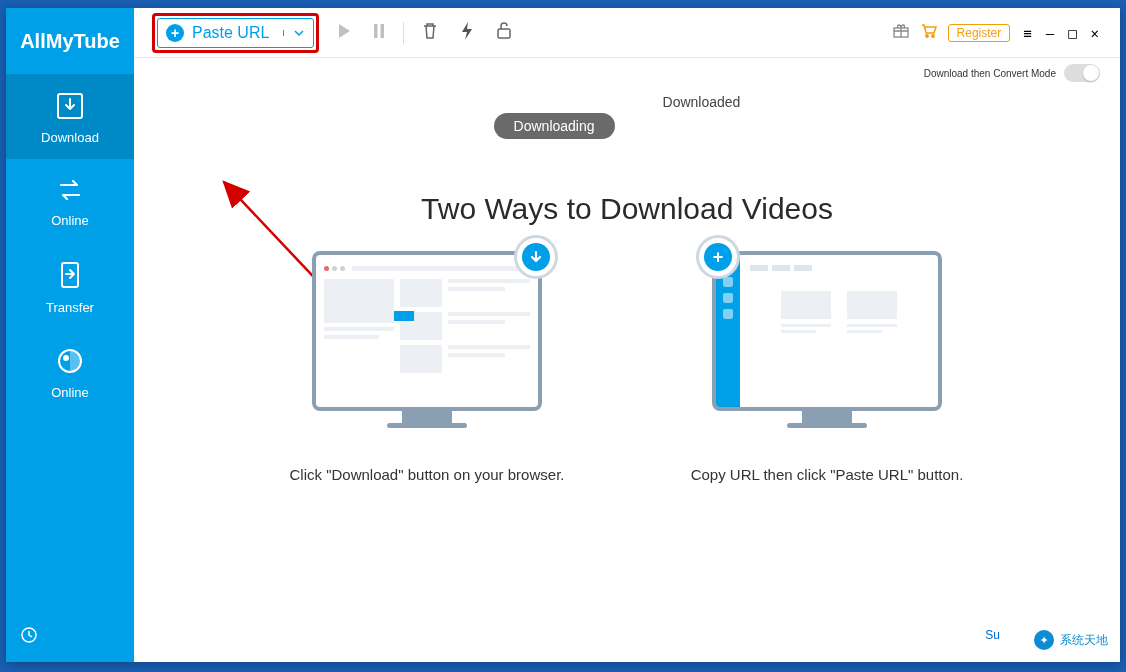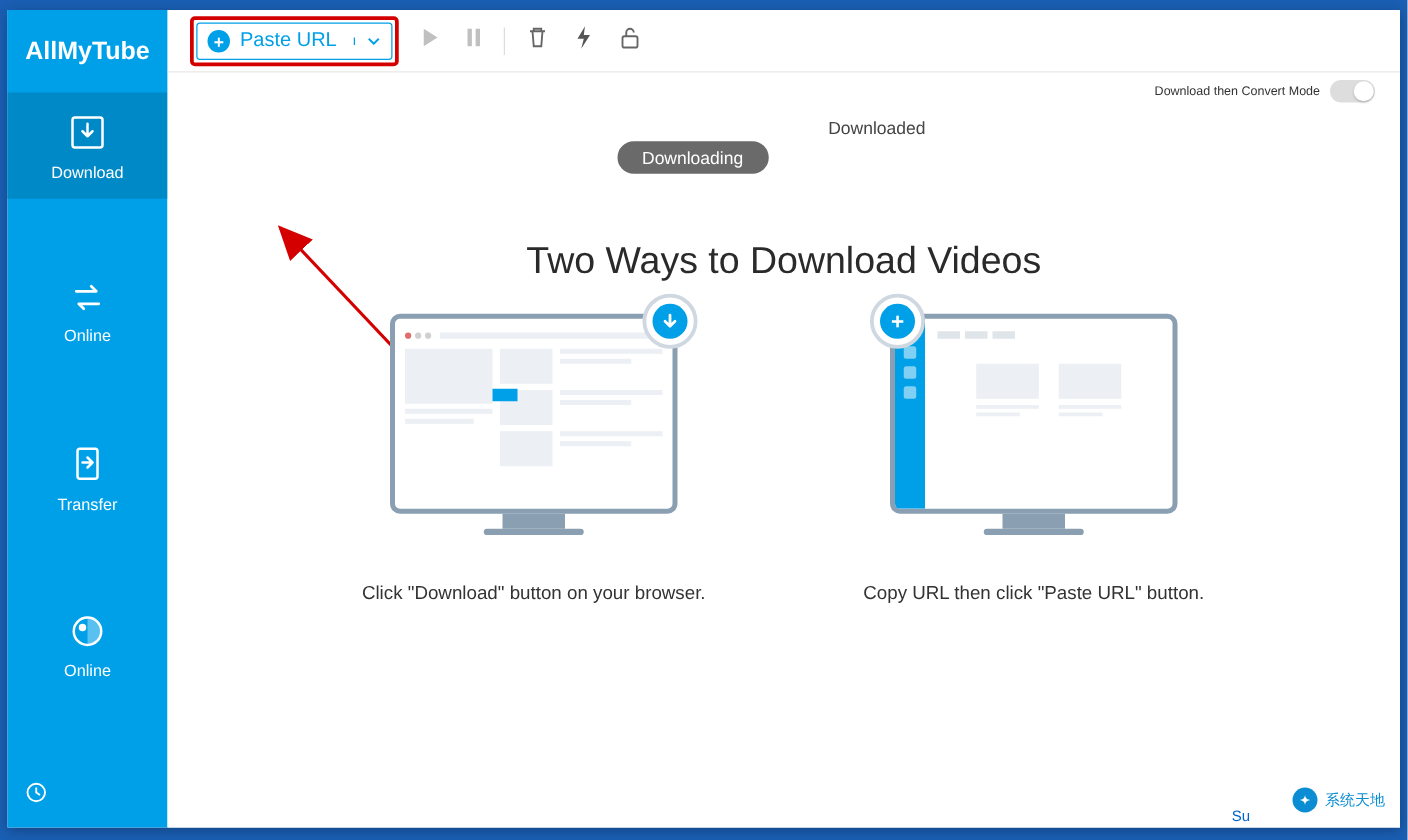--- a/index.html
+++ b/index.html
@@ -1,20 +1,20 @@
 <!DOCTYPE html>
 <html><head>
 <meta charset="utf-8">
 <style>
 * { box-sizing: border-box; margin: 0; padding: 0; }
 body { font-family: Arial, sans-serif; background: #1a5fb4; width: 1126px; height: 672px; overflow: hidden; position: relative; }
 .app-window { position: absolute; left: 6px; top: 8px; width: 1114px; height: 654px; background: #fff; display: flex; box-shadow: 0 2px 10px rgba(0,0,0,.3); }
 .sidebar { width: 128px; background: #00a0e9; display: flex; flex-direction: column; }
 .logo { height: 66px; display: flex; align-items: center; justify-content: center; color: #fff; font-size: 20px; font-weight: bold; background: #00a0e9; }
-.nav { flex: 1; display: flex; flex-direction: column; gap: 48px; }
+.nav { flex: 1; display: flex; flex-direction: column; }
 .nav-item { padding: 18px 0 14px; text-align: center; color: #fff; font-size: 13px; cursor: pointer; }
 .nav-item.active { background: #0089c7; }
 .nav-icon { display: block; margin: 0 auto 10px; }
 .sidebar-footer { padding: 14px; text-align: left; }
 .main { flex: 1; display: flex; flex-direction: column; background: #fff; }
 .toolbar { height: 50px; border-bottom: 1px solid #e8e8e8; display: flex; align-items: center; padding: 0 18px; gap: 14px; }
 .paste-highlight { border: 3px solid #d40000; border-radius: 4px; padding: 2px; display: flex; }
 .paste-url-btn { height: 30px; border: 1px solid #00a0e9; background: #fff; color: #00a0e9; display: flex; align-items: center; border-radius: 3px; overflow: hidden; cursor: pointer; }
 .paste-main { display: flex; align-items: center; padding: 0 14px 0 8px; gap: 8px; }
 .plus-circle { width: 18px; height: 18px; border-radius: 50%; background: #00a0e9; color: #fff; display: flex; align-items: center; justify-content: center; font-size: 14px; font-weight: bold; }
@@ -58,21 +58,21 @@
 .app-mock-main { flex: 1; padding: 10px; }
 .app-mock-top { height: 6px; display: flex; gap: 4px; margin-bottom: 20px; }
 .app-mock-bar { width: 18px; height: 6px; background: #e0e5ea; }
 .app-mock-cards { display: flex; gap: 16px; justify-content: center; }
 .app-mock-card { width: 50px; }
 .app-mock-card-img { height: 28px; background: #eceff3; margin-bottom: 5px; }
 .app-mock-card-line { height: 3px; background: #eceff3; margin-bottom: 3px; }
 .arrow-annotation { position: absolute; left: 60px; top: 40px; pointer-events: none; }
 .watermark { position: absolute; right: 12px; bottom: 12px; display: flex; align-items: center; gap: 6px; font-size: 12px; color: #0b8dd4; }
 .watermark-badge { width: 20px; height: 20px; border-radius: 50%; background: #0b8dd4; display: flex; align-items: center; justify-content: center; color: #fff; font-size: 11px; }
-.support-link { position: absolute; right: 120px; bottom: 2px; font-size: 12px; color: #0066cc; cursor: pointer; }
+.support-link { position: absolute; right: 120px; bottom: 20px; font-size: 12px; color: #0066cc; cursor: pointer; }
 .gift-icon { color: #888; }
 .cart-icon { color: #f59e0b; }
 </style>
 </head>
 <body>
 
 <div class="app-window">
 
   <div class="sidebar">
     <div class="logo">AllMyTube</div>
@@ -152,20 +152,42 @@
             <path d="M8 1 l-6 10 h5 l-2 8 l7 -11 h-5 z" fill="#555"></path>
           </svg>
       </span>
       <span class="tool-icon dark">
         <svg width="16" height="19" viewBox="0 0 16 19" fill="none" stroke="#666" stroke-width="1.5">
             <rect x="2" y="8" width="12" height="9" rx="1.5"></rect>
             <path d="M5 8 v-3 a3 3 0 0 1 6 0"></path>
           </svg>
       </span>
 
+      <div class="toolbar-right">
+        <span class="gift-icon">
+          <svg width="18" height="16" viewBox="0 0 18 16" fill="none" stroke="#888" stroke-width="1.3">
+              <rect x="2" y="5" width="14" height="9"></rect>
+              <path d="M9 5 v9 M2 8 h14 M6 5 c-2 -4 3 -4 3 0 c0 -4 5 -4 3 0"></path>
+            </svg>
+        </span>
+        <span class="cart-icon">
+          <svg width="18" height="16" viewBox="0 0 18 16" fill="none" stroke="#f59e0b" stroke-width="1.5">
+              <path d="M2 2 h2 l2 8 h8 l2 -6 h-11"></path>
+              <circle cx="7" cy="13" r="1.2" fill="#f59e0b"></circle>
+              <circle cx="13" cy="13" r="1.2" fill="#f59e0b"></circle>
+            </svg>
+        </span>
+        <span class="register-btn">Register</span>
+        <div class="win-controls">
+          <span class="win-btn">≡</span>
+          <span class="win-btn">–</span>
+          <span class="win-btn">□</span>
+          <span class="win-btn">✕</span>
+        </div>
+      </div>
     </div>
 
     <div style="display:flex;justify-content:flex-end;padding:6px 20px 0;align-items:center;gap:8px;">
       <span class="convert-label">Download then Convert Mode</span>
       <div class="toggle"></div>
     </div>
 
     <div class="tabs-row">
       <div class="tab active">Downloading</div>
       <div class="tab">Downloaded</div>

